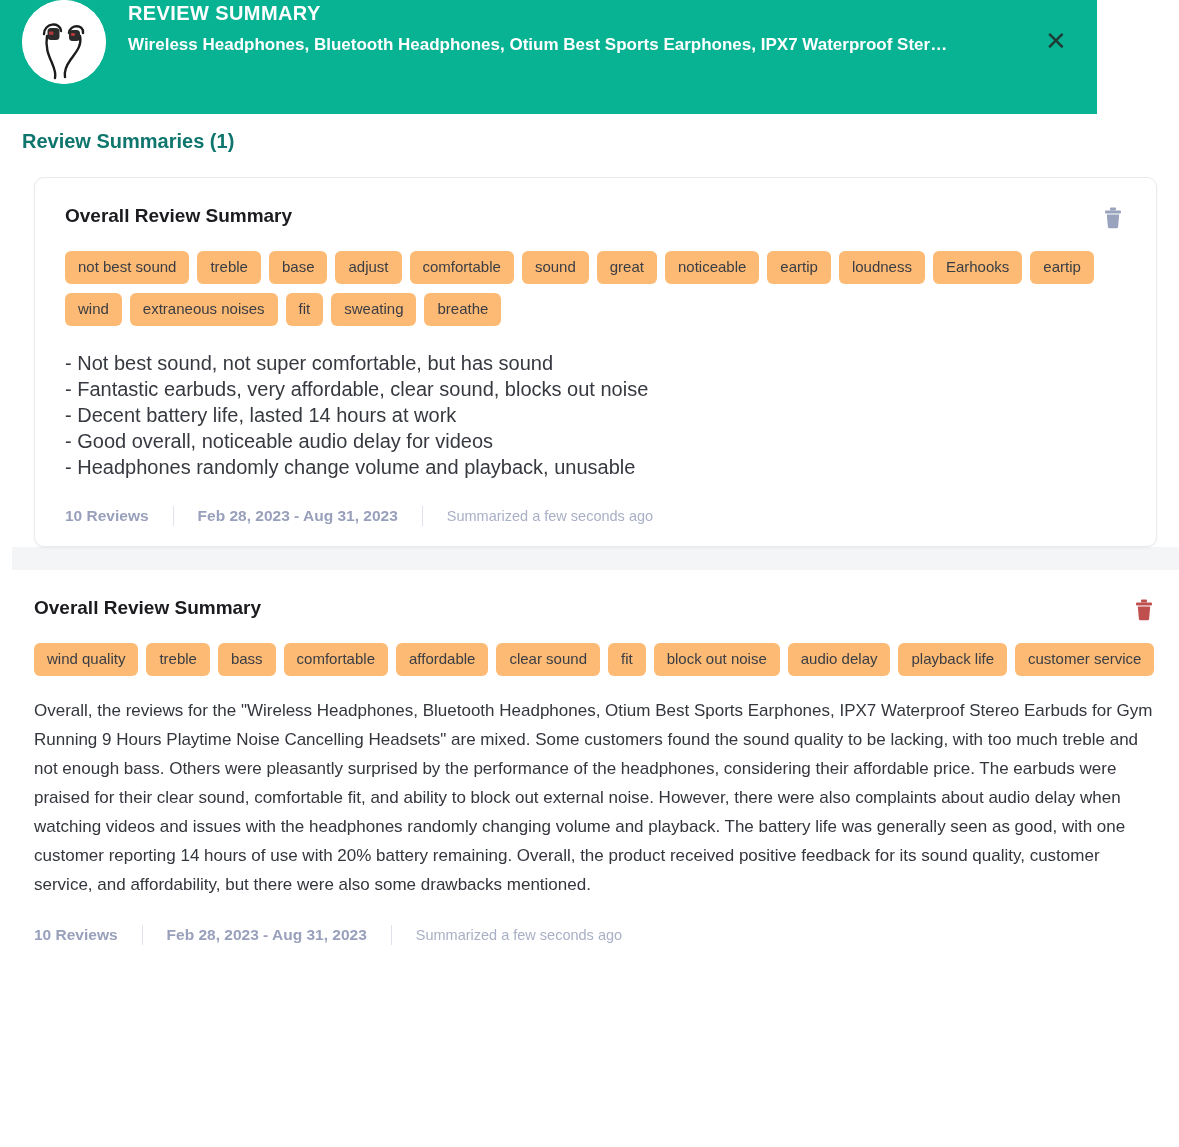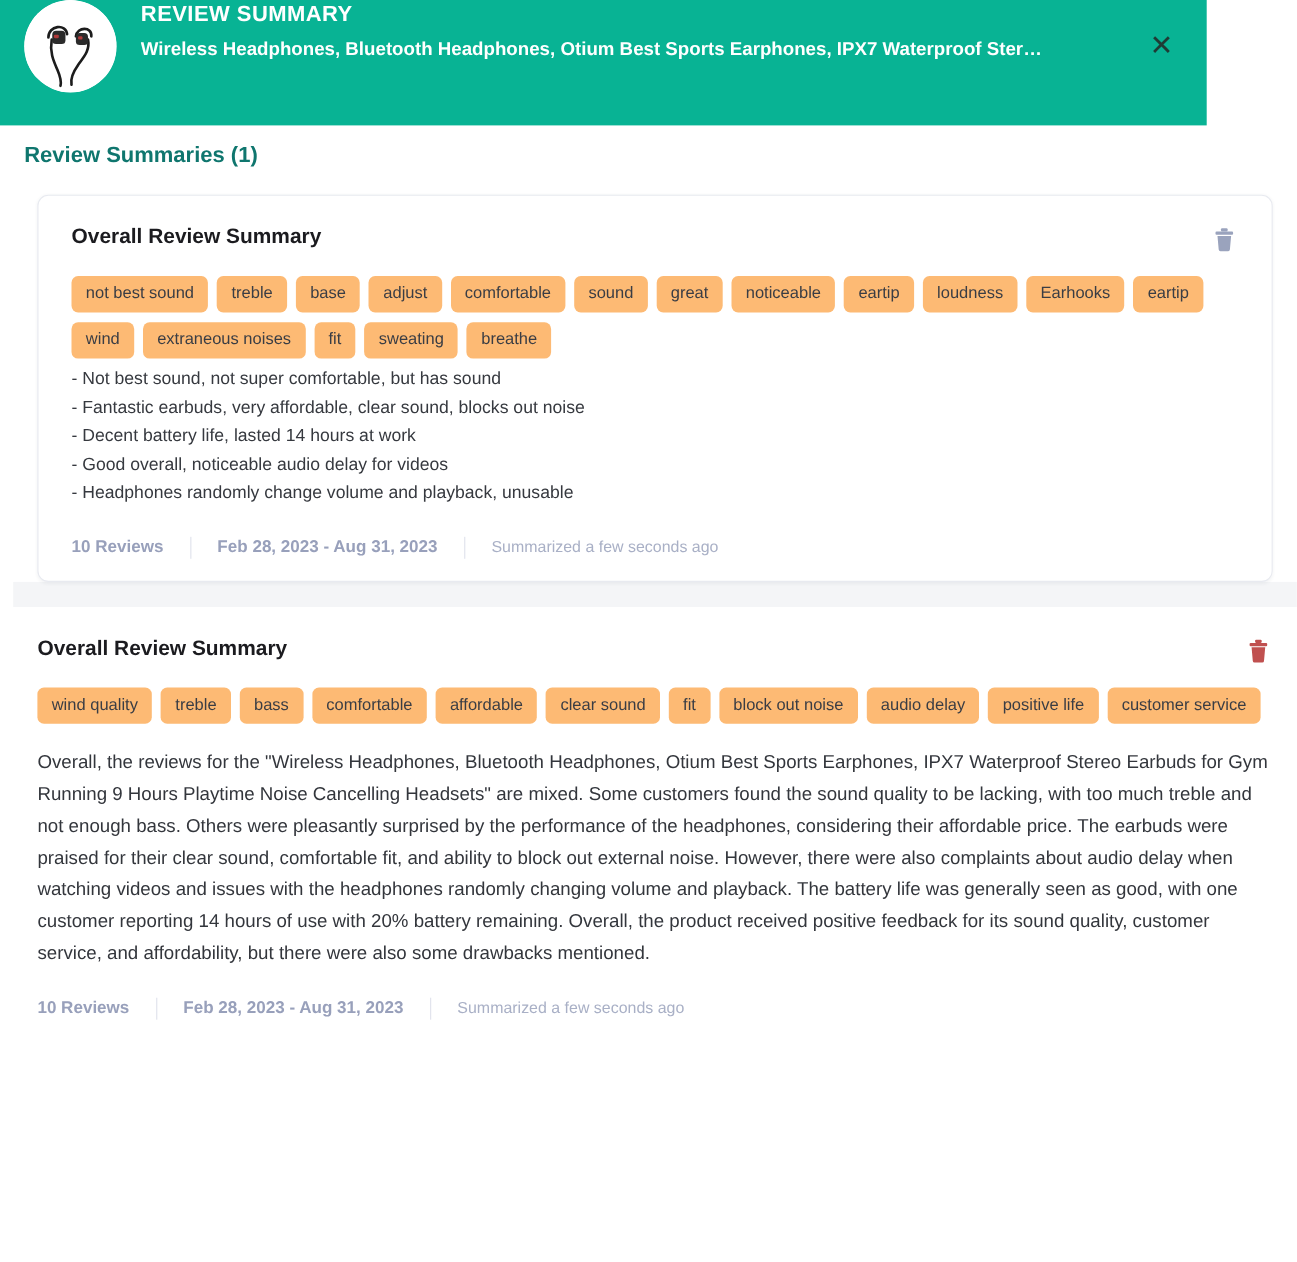--- a/index.html
+++ b/index.html
@@ -141,22 +141,22 @@
     border-radius: 6px;
     padding: 7px 13px 8px 13px;
     font-size: 15px;
     color: #3a3d44;
     line-height: 18px;
     white-space: nowrap;
   }
 
   
   .bullets {
-    margin-top: 6px;
-    font-size: 16px;
+    margin-top: 24px;
+    font-size: 20px;
     line-height: 26px;
     color: #36393f;
   }
   .bullets .bline { white-space: nowrap; }
 
   
   .paragraph {
     margin-top: 20px;
     font-size: 17px;
     line-height: 29px;
@@ -289,21 +289,21 @@
       <div class="tags">
         <span class="tag">wind quality</span>
         <span class="tag">treble</span>
         <span class="tag">bass</span>
         <span class="tag">comfortable</span>
         <span class="tag">affordable</span>
         <span class="tag">clear sound</span>
         <span class="tag">fit</span>
         <span class="tag">block out noise</span>
         <span class="tag">audio delay</span>
-        <span class="tag">positive life</span>
+        <span class="tag">playback life</span>
         <span class="tag">customer service</span>
       </div>
 
       <div class="paragraph">Overall, the reviews for the "Wireless Headphones, Bluetooth Headphones, Otium Best Sports Earphones, IPX7 Waterproof Stereo Earbuds for Gym Running 9 Hours Playtime Noise Cancelling Headsets" are mixed. Some customers found the sound quality to be lacking, with too much treble and not enough bass. Others were pleasantly surprised by the performance of the headphones, considering their affordable price. The earbuds were praised for their clear sound, comfortable fit, and ability to block out external noise. However, there were also complaints about audio delay when watching videos and issues with the headphones randomly changing volume and playback. The battery life was generally seen as good, with one customer reporting 14 hours of use with 20% battery remaining. Overall, the product received positive feedback for its sound quality, customer service, and affordability, but there were also some drawbacks mentioned.</div>
 
       <div class="meta">
         <span class="m-reviews">10 Reviews</span>
         <span class="divider"></span>
         <span class="m-dates">Feb 28, 2023 - Aug 31, 2023</span>
         <span class="divider"></span>

